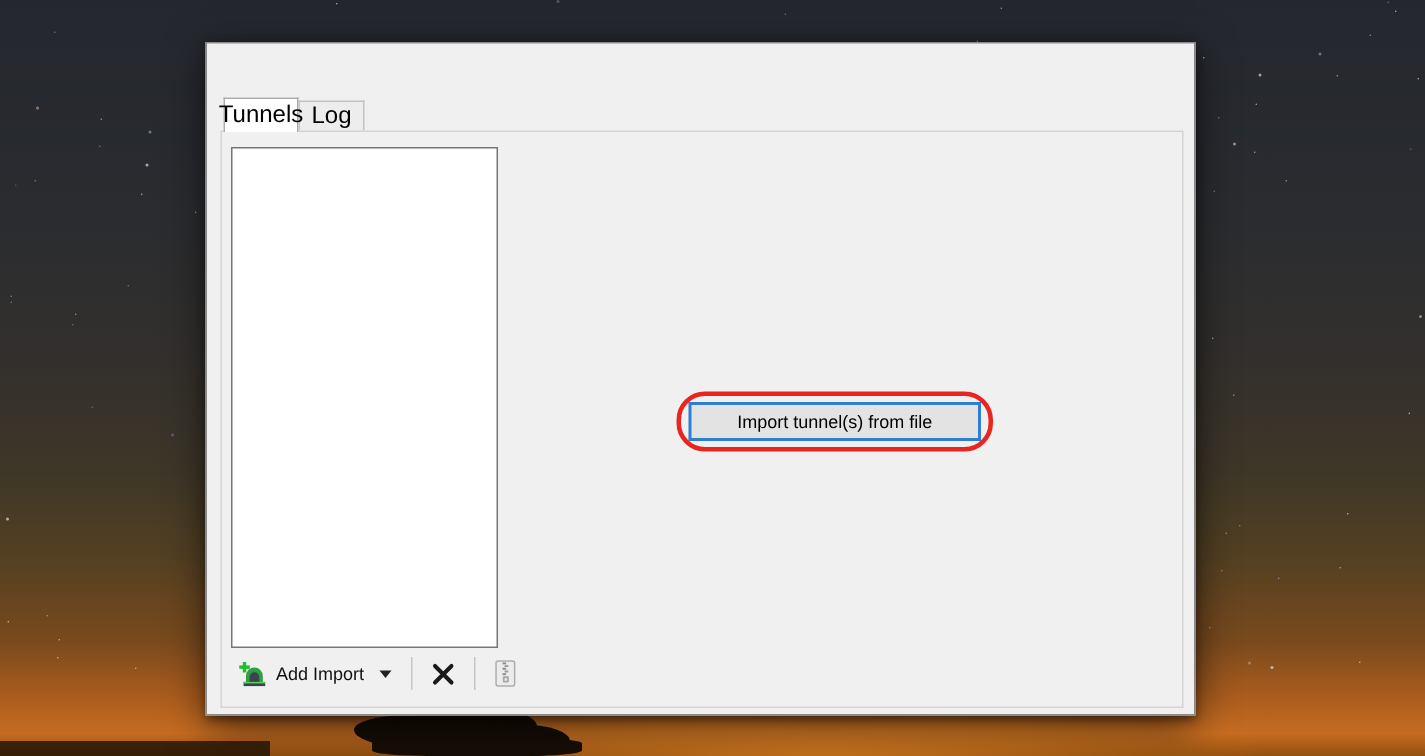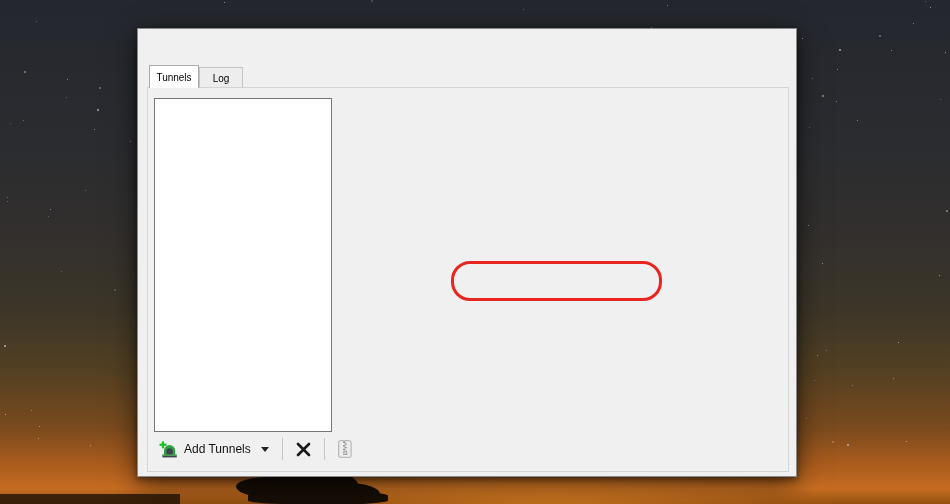--- a/index.html
+++ b/index.html
@@ -28,21 +28,21 @@
   }
   #title-bar .app-icon { margin-left:9px; width:17px; height:17px; flex:0 0 auto; }
   #window-title { margin-left:9px; font-size:12px; color:#5f5f5f; }
   #caption-buttons { margin-left:auto; display:flex; height:32px; }
   .cap-btn { width:46px; height:32px; display:flex; align-items:center; justify-content:center; cursor:default; }
   .glyph-min { width:10px; height:1px; background:#5f5f5f; }
   .glyph-max { width:9px; height:9px; border:1px solid #5f5f5f; }
 
   
   .tab { position:absolute; display:flex; align-items:center; justify-content:center;
-         font-size:10px; color:#000; }
+         font-size:16px; color:#000; }
   #tab-tunnels { left:11px; top:36px; width:50px; height:23px; background:#ffffff;
     border:1px solid #ababab; border-bottom:none; z-index:3; }
   #tab-log { left:61px; top:38px; width:44px; height:21px; background:#ededed;
     border:1px solid #c3c3c3; border-bottom:none; z-index:1; }
   #tab-pane { position:absolute; left:9px; top:58px; width:642px; height:385px;
     background:#f0f0f0; border:1px solid #d4d4d4; z-index:2; }
 
   
   #tunnel-list { position:absolute; left:16px; top:69px; width:178px; height:334px;
     background:#ffffff; border:1px solid #767676; z-index:4; }
@@ -232,33 +232,34 @@
   <div class="tab" id="tab-tunnels">
     <span>Tunnels</span>
   </div>
   <div class="tab" id="tab-log">
     <span>Log</span>
   </div>
   <div id="tab-pane"></div>
 
   <div id="tunnel-list"></div>
 
+  <div id="import-button">Import tunnel(s) from file</div>
   <div id="click-annotation"></div>
 
   <div id="toolbar">
     <div class="tool-btn">
       <svg width="19" height="17" viewBox="0 0 19 17">
         <path d="M5 16 V9.6 a5.6 5.6 0 0 1 11.2 0 V16 Z" fill="#2f9e44"></path>
         <path d="M7.4 16 V10.4 a3.2 3.2 0 0 1 6.4 0 V16 Z" fill="#39454d"></path>
         <rect x="3.4" y="13.6" width="14.4" height="2.8" fill="#39454d"></rect>
         <rect x="3.4" y="13.6" width="14.4" height="1" fill="#57d15f"></rect>
         <rect x="0.5" y="2.6" width="7" height="2.3" fill="#1fbf2e"></rect>
         <rect x="2.85" y="0.3" width="2.3" height="7" fill="#1fbf2e"></rect>
       </svg>
-      <span id="add-tunnel-label">Add Tunnels</span>
+      <span id="add-tunnel-label">Add Import</span>
       <div class="dd-arrow"></div>
     </div>
     <div class="tb-sep"></div>
     <div class="tool-btn">
       <svg width="15" height="15" viewBox="0 0 15 15">
         <path d="M2 2 L13 13 M13 2 L2 13" stroke="#1a1a1a" stroke-width="2.7" stroke-linecap="round"></path>
       </svg>
     </div>
     <div class="tb-sep"></div>
     <div class="tool-btn">

